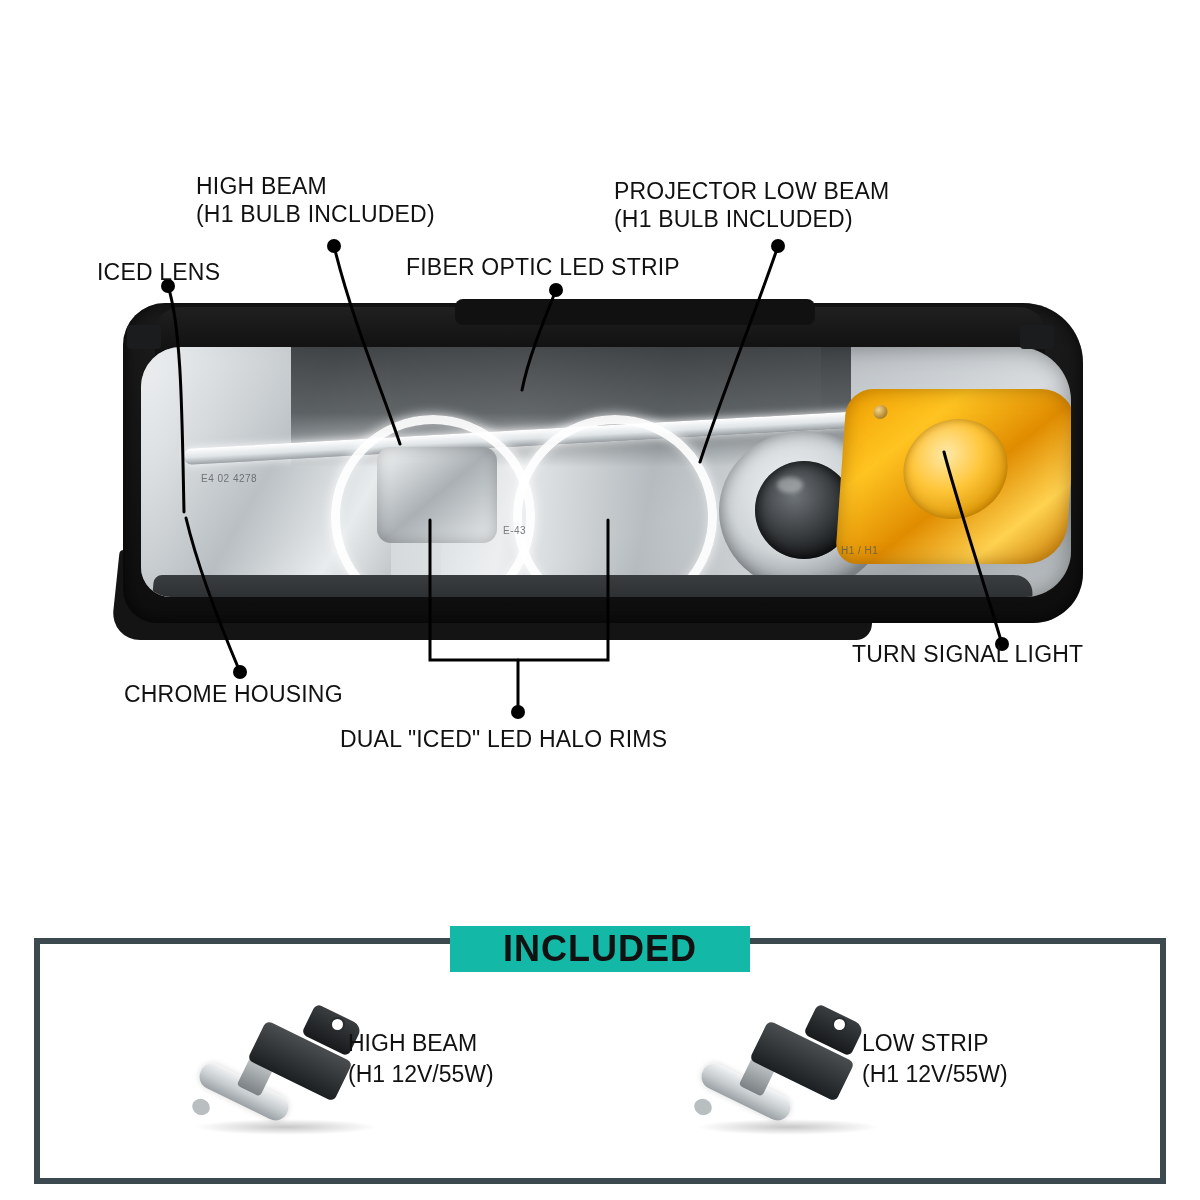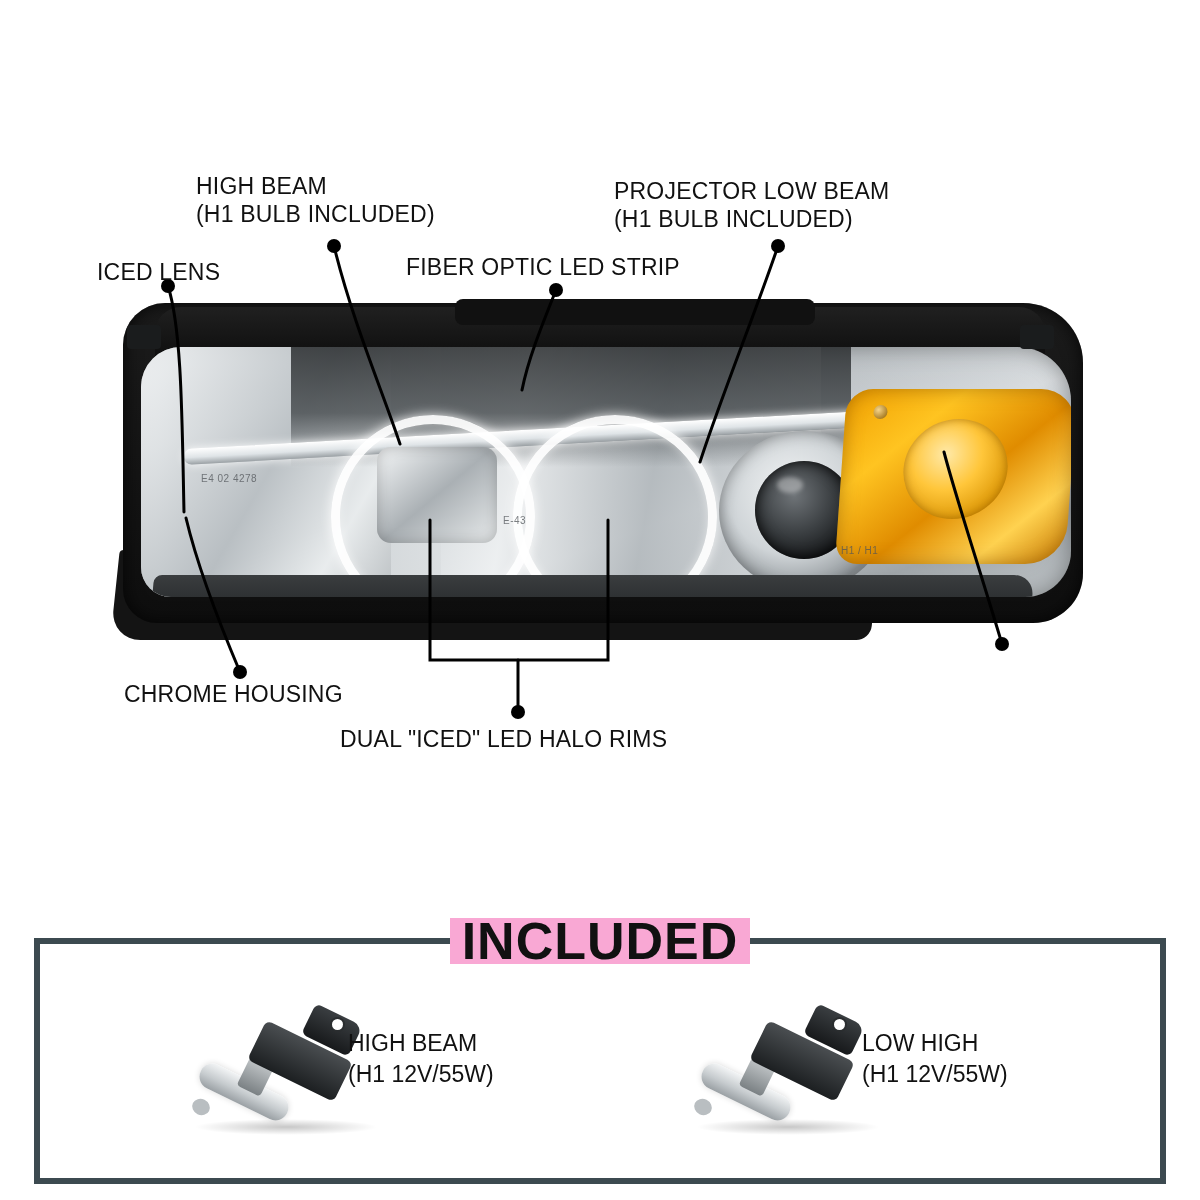--- a/index.html
+++ b/index.html
@@ -234,27 +234,27 @@
     height: 246px;
     border: 6px solid #3c4a50;
     box-sizing: border-box;
     background: #ffffff;
   }
   .included-title {
     position: absolute;
     left: 0; right: 0;
     top: 918px;
     text-align: center;
-    font-size: 52px;
+    font-size: 36px;
     font-weight: bold;
     letter-spacing: 1px;
     color: #111111;
-    background: #f9a8d4;
+    background: #14b8a6;
     width: 300px;
-    margin: 0 auto;
+    margin: 8px auto;
     line-height: 46px;
   }
   .bulb-label {
     position: absolute;
     font-size: 23px;
     color: #111111;
     line-height: 1.25;
     white-space: pre;
   }
 
@@ -348,21 +348,21 @@
       </div>
 
       <div class="turn-signal">
         <div class="turn-bulb"></div>
         <div class="turn-screw"></div>
       </div>
 
       <div class="skirt"></div>
 
       <span class="etch" style="left:60px; top:126px;">E4 02 4278</span>
-      <span class="etch" style="left:362px; top:168px;text-align:right;">E-43</span>
+      <span class="etch" style="left:362px; top:178px;text-align:right;">E-43</span>
       <span class="etch" style="left:700px; top:198px;">H1 / H1</span>
     </div>
 
     <div class="mount-tab" style="left:12px; top:40px;"></div>
     <div class="mount-tab" style="left:905px; top:40px;"></div>
   </div>
 
   <svg class="overlay" viewBox="0 0 1200 1200">
     <g stroke="#000000" stroke-width="3" fill="none" stroke-linecap="round">
 
@@ -399,20 +399,21 @@
 (H1 BULB INCLUDED)</div>
 
   <div class="callout" style="left:97px; top:258px;">ICED LENS</div>
 
   <div class="callout" style="left:406px; top:253px;">FIBER OPTIC LED STRIP</div>
 
   <div class="callout" style="left:124px; top:680px;">CHROME HOUSING</div>
 
   <div class="callout" style="left:340px; top:725px;">DUAL "ICED" LED HALO RIMS</div>
 
+  <div class="callout" style="left:852px; top:640px;">TURN SIGNAL LIGHT</div>
 
   <div class="included-box"></div>
   <div class="included-title">INCLUDED</div>
 
   <div class="bulb" style="left:190px; top:995px;">
     <div class="shadow"></div>
     <div class="glass"></div>
     <div class="tip"></div>
     <div class="collar"></div>
     <div class="base"></div>
@@ -424,16 +425,16 @@
 
   <div class="bulb" style="left:692px; top:995px;">
     <div class="shadow"></div>
     <div class="glass"></div>
     <div class="tip"></div>
     <div class="collar"></div>
     <div class="base"></div>
     <div class="tab"></div>
     <div class="hole"></div>
   </div>
-  <div class="bulb-label" style="left:862px; top:1029px;">LOW HIGH</div>
+  <div class="bulb-label" style="left:862px; top:1029px;">LOW STRIP</div>
   <div class="bulb-label" style="left:862px; top:1060px;">(H1 12V/55W)</div>
 
 </div>
 
 </body></html>

